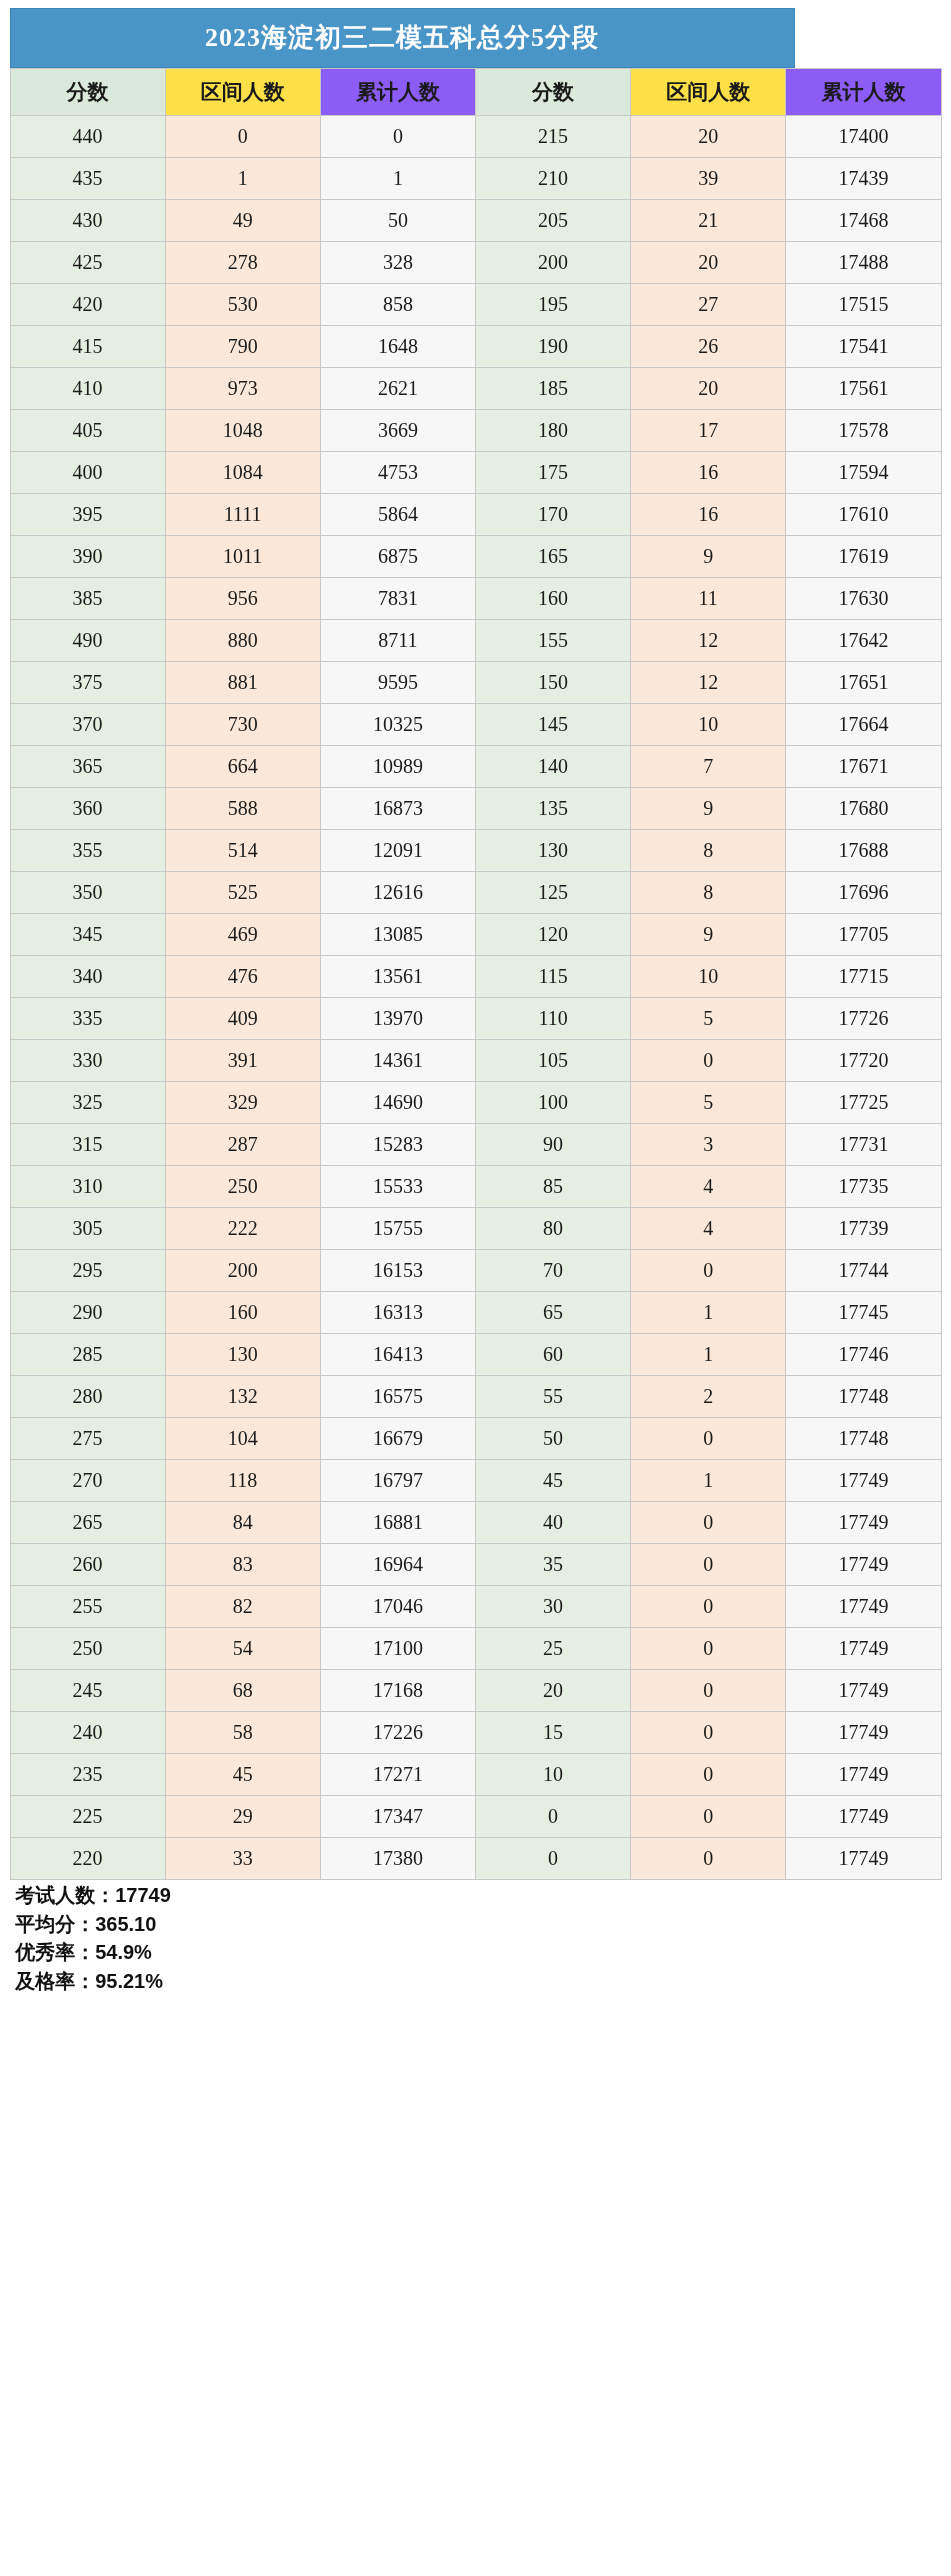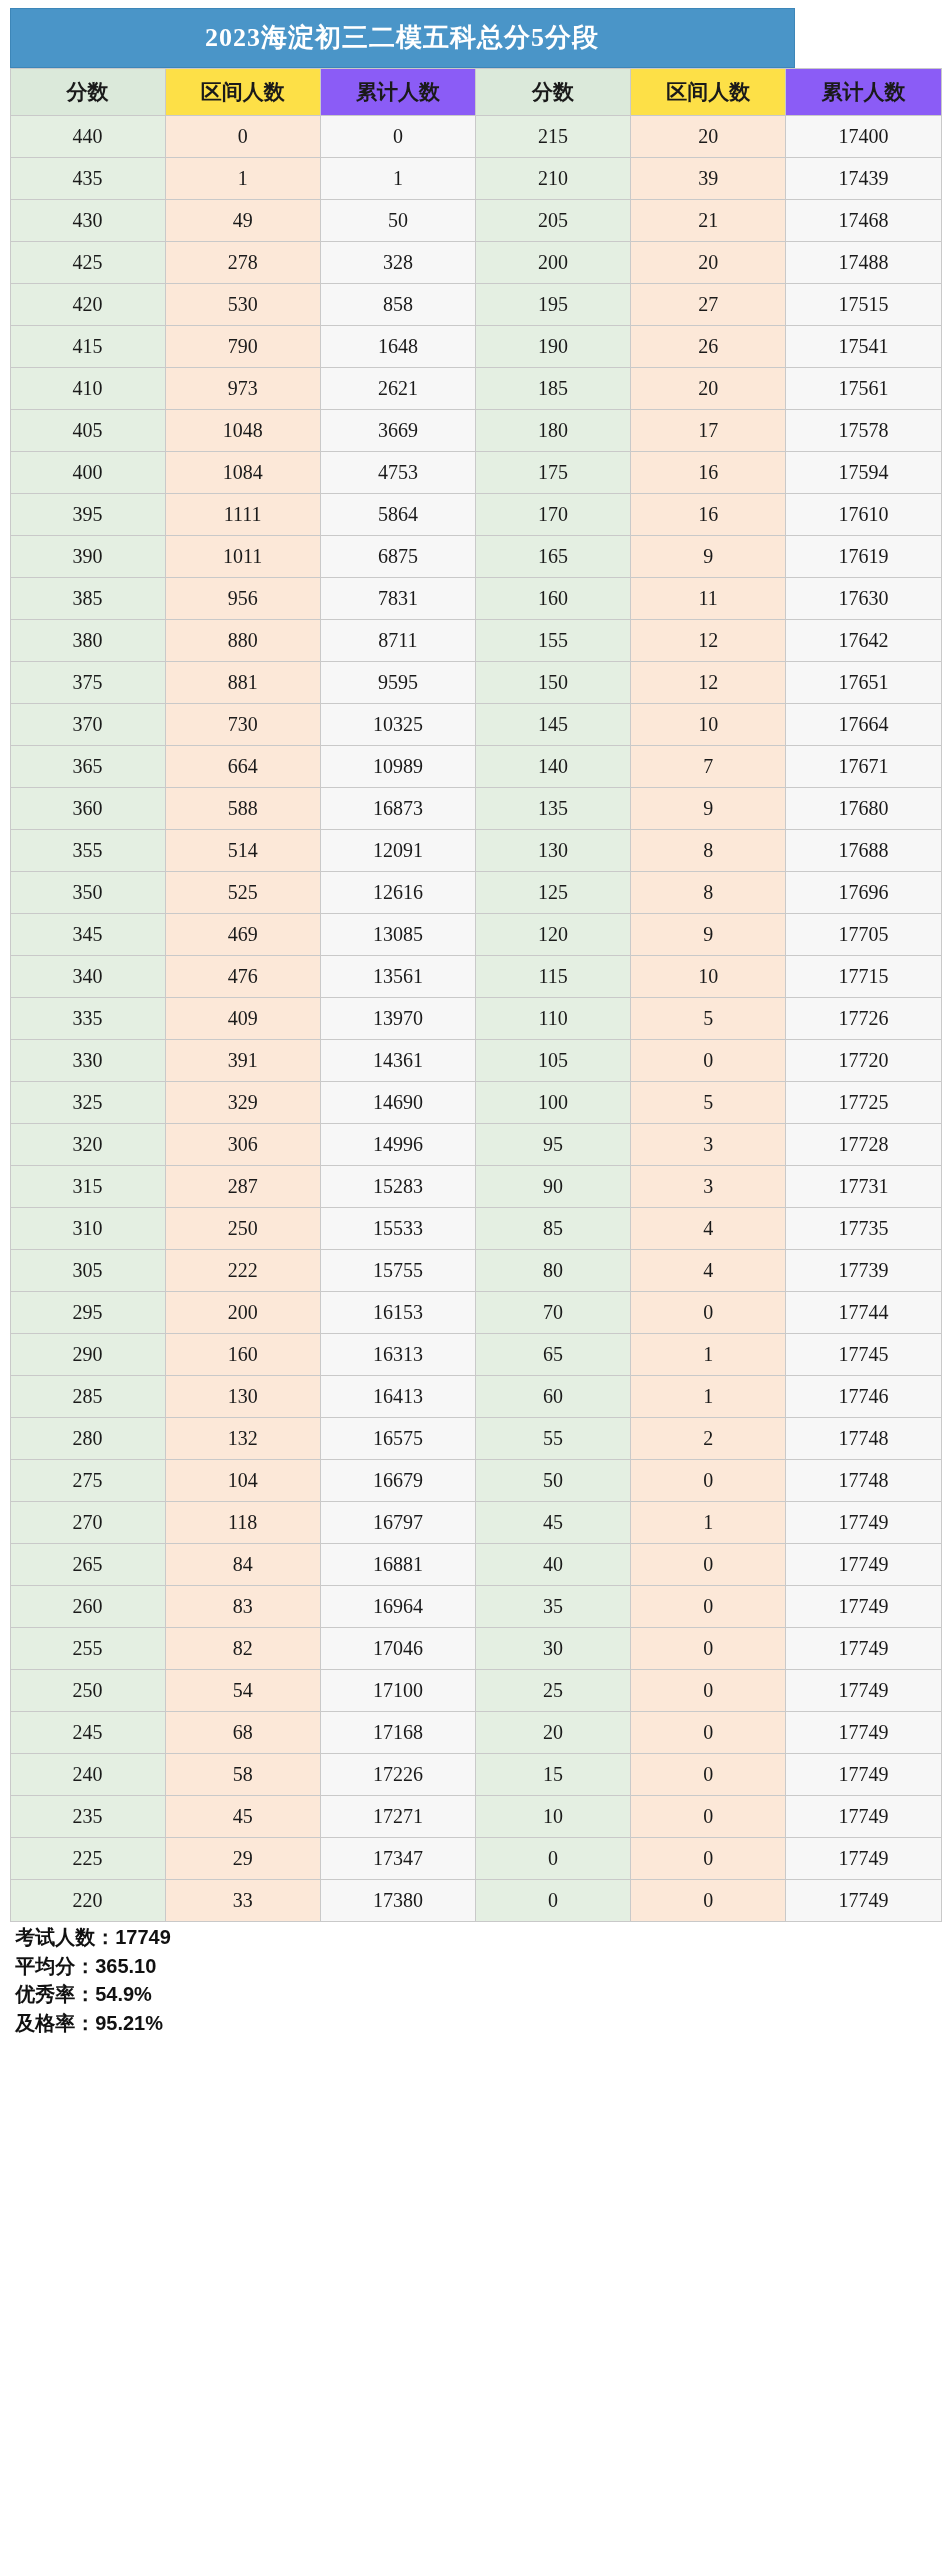--- a/index.html
+++ b/index.html
@@ -176,21 +176,21 @@
         </tr>
         <tr>
           <td class="c-score">385</td>
           <td class="c-interval">956</td>
           <td class="c-cum">7831</td>
           <td class="c-score">160</td>
           <td class="c-interval">11</td>
           <td class="c-cum">17630</td>
         </tr>
         <tr>
-          <td class="c-score">380</td>
+          <td class="c-score">490</td>
           <td class="c-interval">880</td>
           <td class="c-cum">8711</td>
           <td class="c-score">155</td>
           <td class="c-interval">12</td>
           <td class="c-cum">17642</td>
         </tr>
         <tr>
           <td class="c-score">375</td>
           <td class="c-interval">881</td>
           <td class="c-cum">9595</td>
@@ -272,28 +272,20 @@
         </tr>
         <tr>
           <td class="c-score">325</td>
           <td class="c-interval">329</td>
           <td class="c-cum">14690</td>
           <td class="c-score">100</td>
           <td class="c-interval">5</td>
           <td class="c-cum">17725</td>
         </tr>
         <tr>
-          <td class="c-score">320</td>
-          <td class="c-interval">306</td>
-          <td class="c-cum">14996</td>
-          <td class="c-score">95</td>
-          <td class="c-interval">3</td>
-          <td class="c-cum">17728</td>
-        </tr>
-        <tr>
           <td class="c-score">315</td>
           <td class="c-interval">287</td>
           <td class="c-cum">15283</td>
           <td class="c-score">90</td>
           <td class="c-interval">3</td>
           <td class="c-cum">17731</td>
         </tr>
         <tr>
           <td class="c-score">310</td>
           <td class="c-interval">250</td>

